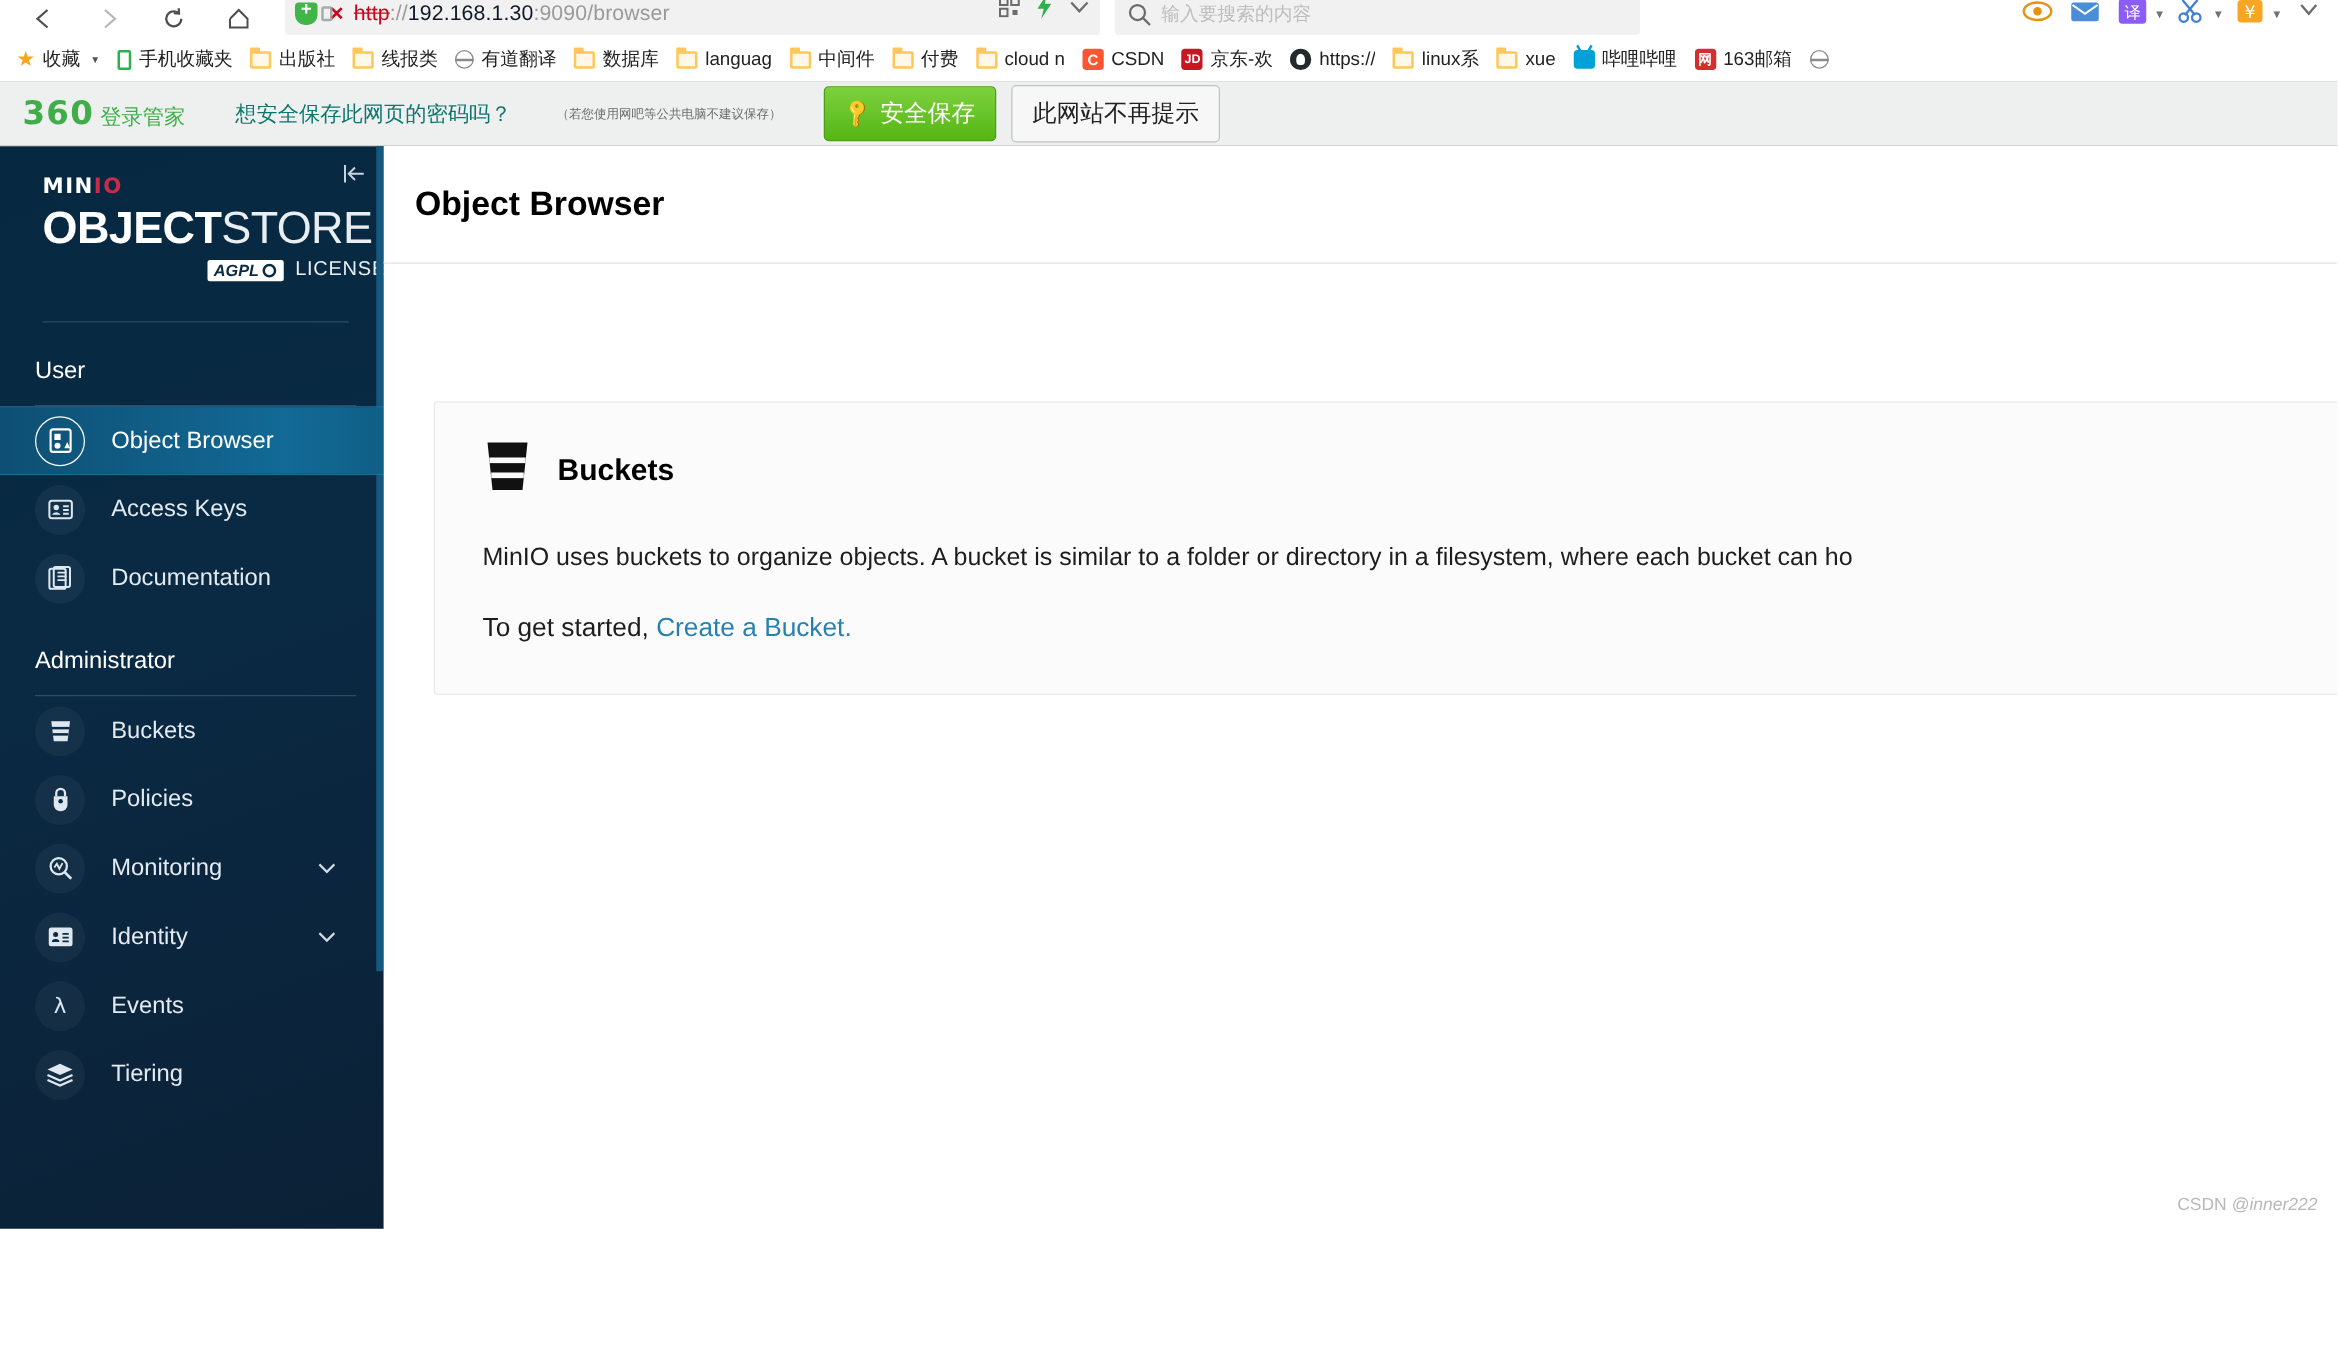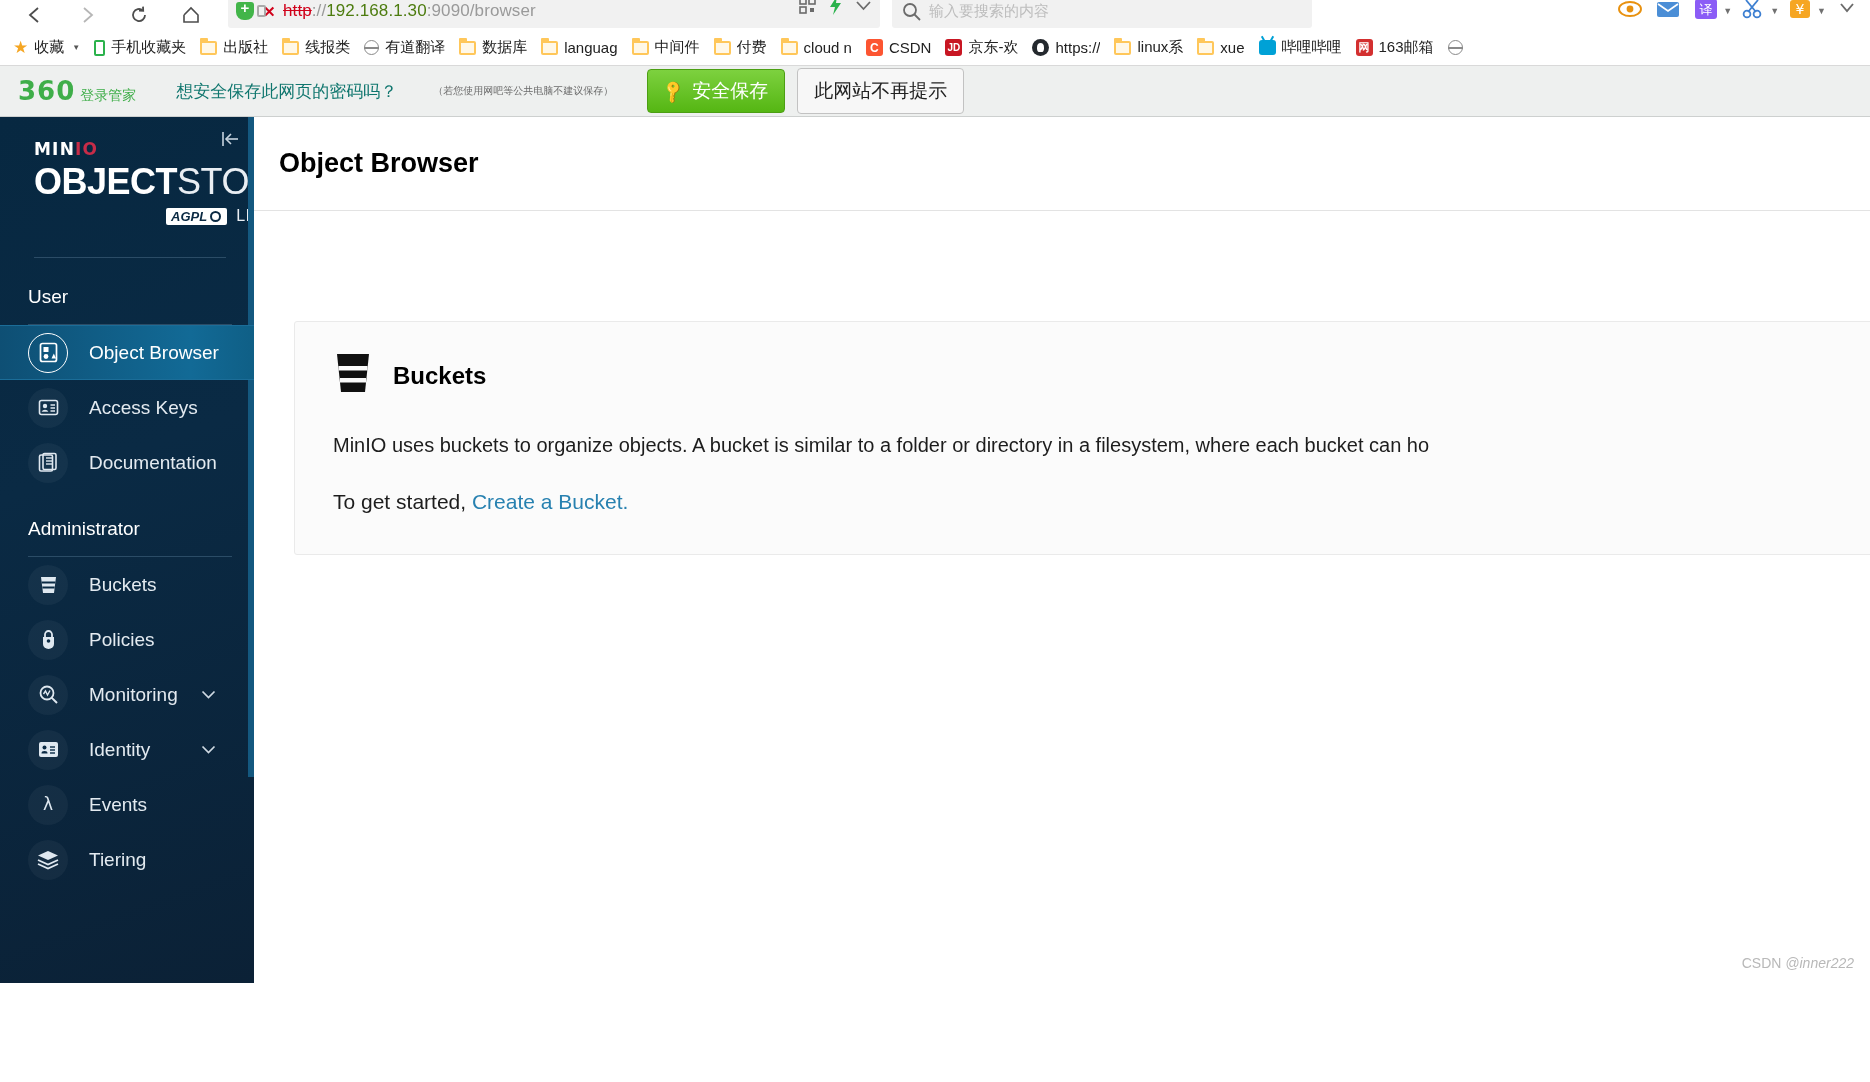--- a/index.html
+++ b/index.html
@@ -66,21 +66,21 @@
     border: 2px solid #9e9e9e;
     border-radius: 2px;
     opacity: .85;
   }
   .lock-broken .xx {
     color: #d0021b; font-size: 15px; font-weight: bold;
     margin-left: -3px; line-height: 1;
   }
   .url { font-size: 17px; color: #9a9a9a; white-space: nowrap; letter-spacing: .1px; }
   .url .scheme { color: #d0021b; text-decoration: line-through; }
-  .url .host { color: #4d7c0f; }
+  .url .host { color: #0f172a; }
 
   .omni-right {
     position: absolute; right: 8px; top: 2px;
     display: flex; align-items: center; gap: 12px;
   }
   .mini-ico { color: #6b6b6b; display: flex; align-items: center; }
 
   .search-box {
     position: absolute; left: 892px; top: -6px;
     width: 420px; height: 34px;
@@ -191,21 +191,21 @@
   }
   .logo360 {
     display: flex; align-items: baseline; gap: 5px;
     margin-left: 4px;
   }
   .logo360 .num {
     font-size: 26px; font-weight: bold; color: #3fae49;
     letter-spacing: 1px;
     font-family: "DejaVu Sans", sans-serif;
   }
-  .logo360 .cn { font-size: 14px; color: #3fae49; }
+  .logo360 .cn { font-size: 17px; color: #3fae49; }
   .pw-q { font-size: 17px; color: #0f766e; margin-left: 40px; }
   .pw-note { font-size: 10px; color: #6b6b6b; margin-left: 36px; }
   .btn-save {
     margin-left: 34px;
     background: linear-gradient(#7dd13f, #55b613);
     border: 1px solid #4c9f13;
     border-radius: 4px;
     color: #fff;
     font-size: 19px;
     padding: 8px 16px;
@@ -227,21 +227,21 @@
   
   .app {
     display: flex;
     width: 1870px;
     height: 866px;
     background: #fff;
   }
 
   
   .sidebar {
-    width: 254px;
+    width: 307px;
     flex: none;
     background: linear-gradient(160deg, #072841 0%, #0a2a44 40%, #0b2136 100%);
     position: relative;
     color: #fff;
     padding-top: 0;
   }
   .sidebar-scrollbar {
     position: absolute; right: 0; top: 0;
     width: 6px; height: 660px;
     background: #14587f;

